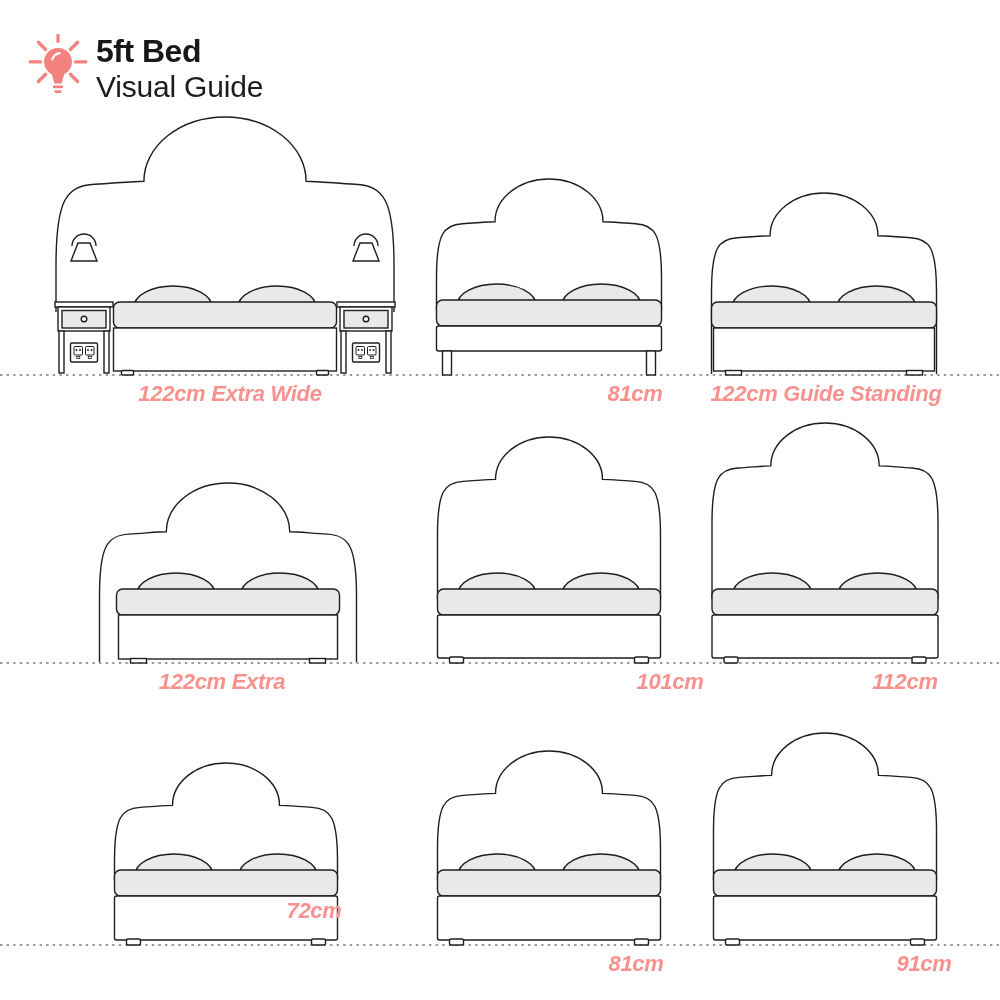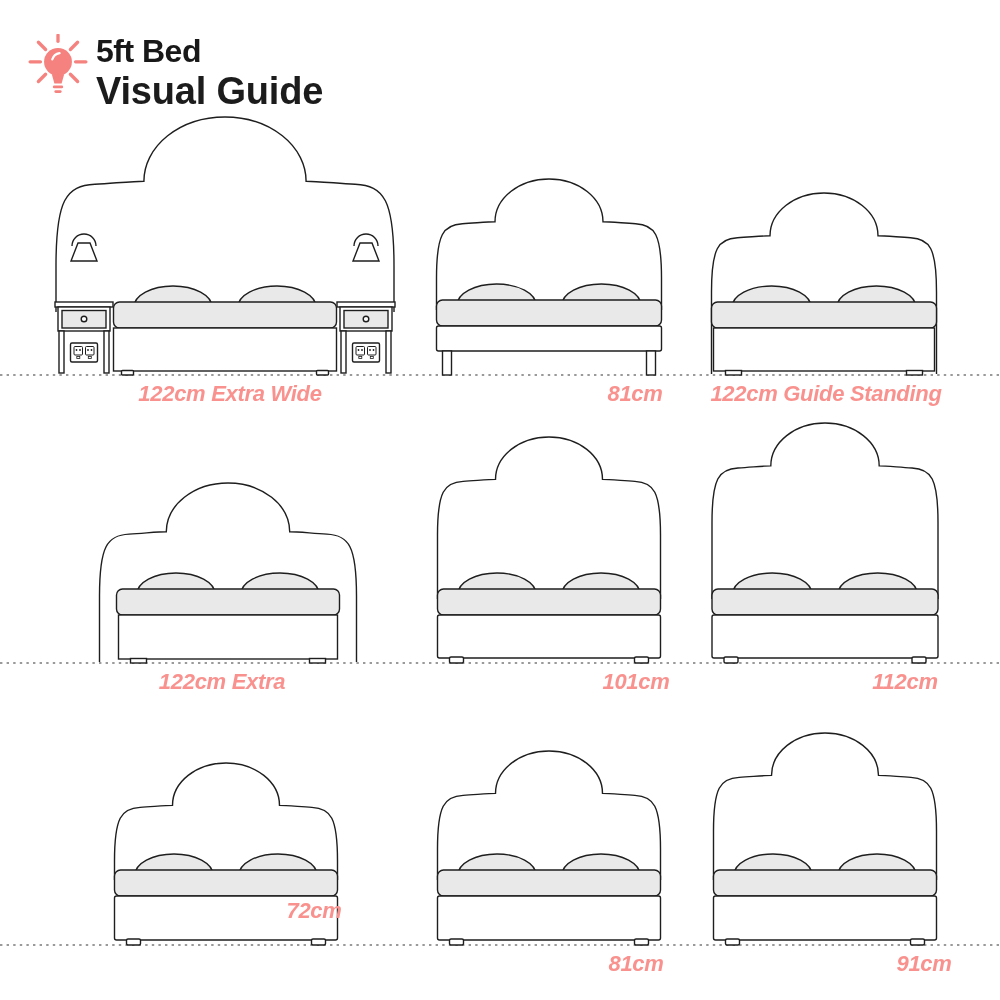--- a/index.html
+++ b/index.html
@@ -2,21 +2,21 @@
 <html style="--accent: #f5827e; --label-color: #f9928e;"><head>
 <meta charset="utf-8">
 <style>
   html,body{margin:0;padding:0;background:#ffffff;}
   .canvas{position:relative;width:1000px;height:1000px;background:#ffffff;overflow:hidden;
           font-family:"Liberation Sans",sans-serif;}
   .header{position:absolute;left:0;top:0;width:420px;height:120px;}
   .bulb-icon{position:absolute;left:27px;top:34px;}
   .title{position:absolute;left:96px;top:33px;font-size:32px;font-weight:700;color:#181818;
          letter-spacing:-0.5px;}
-  .subtitle{position:absolute;left:96px;top:70px;font-size:38px;font-weight:700;color:#1c1c1c;
+  .subtitle{position:absolute;left:96px;top:70px;font-size:30px;font-weight:400;color:#1c1c1c;
             letter-spacing:-0.2px;}
   #scene{position:absolute;left:0;top:0;}
   .bed-label{position:absolute;transform:translateX(-50%);white-space:nowrap;
              font-size:22px;font-weight:700;color:var(--label-color,#f9928e);letter-spacing:-0.3px;font-style:italic;}
 </style>
 </head>
 <body>
 
 <div class="canvas">
 
@@ -160,19 +160,19 @@
         <rect x="725.5" y="939" width="14" height="6" rx="1.5" stroke="#1e1e1e" stroke-width="1.4" fill="#ffffff"></rect>
         <rect x="910.5" y="939" width="14" height="6" rx="1.5" stroke="#1e1e1e" stroke-width="1.4" fill="#ffffff"></rect>
       </g>
     </svg>
 
   <div id="labels">
       <div class="bed-label" style="left: 230px; top: 381px;">122cm Extra Wide</div>
       <div class="bed-label" style="left: 635px; top: 381px;">81cm</div>
       <div class="bed-label" style="left: 826px; top: 381px;">122cm Guide Standing</div>
       <div class="bed-label" style="left: 222px; top: 669px;">122cm Extra</div>
-      <div class="bed-label" style="left: 636px; top: 669px;">101cm</div>
+      <div class="bed-label" style="left: 670px; top: 669px;">101cm</div>
       <div class="bed-label" style="left: 905px; top: 669px;">112cm</div>
       <div class="bed-label" style="left: 314px; top: 898px;">72cm</div>
       <div class="bed-label" style="left: 636px; top: 951px;">81cm</div>
       <div class="bed-label" style="left: 924px; top: 951px;">91cm</div>
     </div>
 </div>
 
 </body></html>

